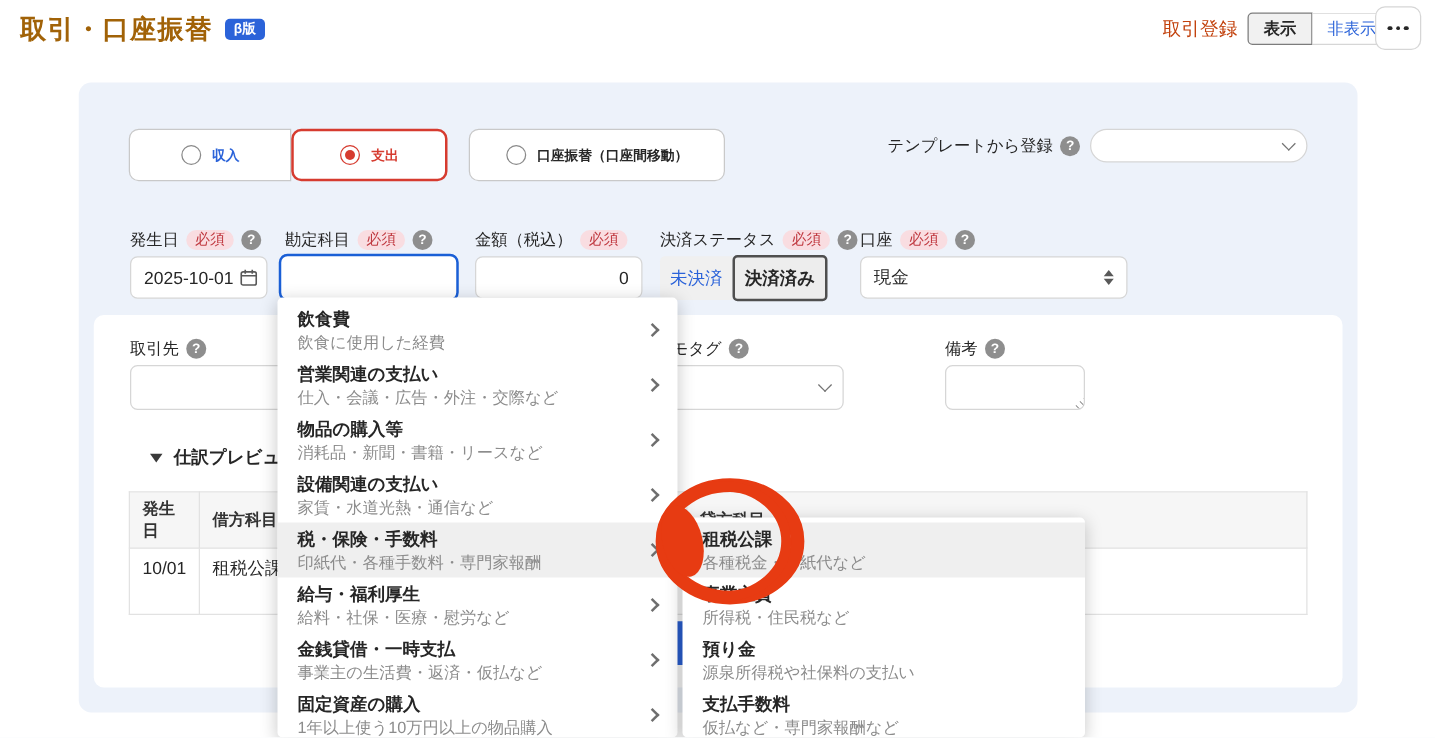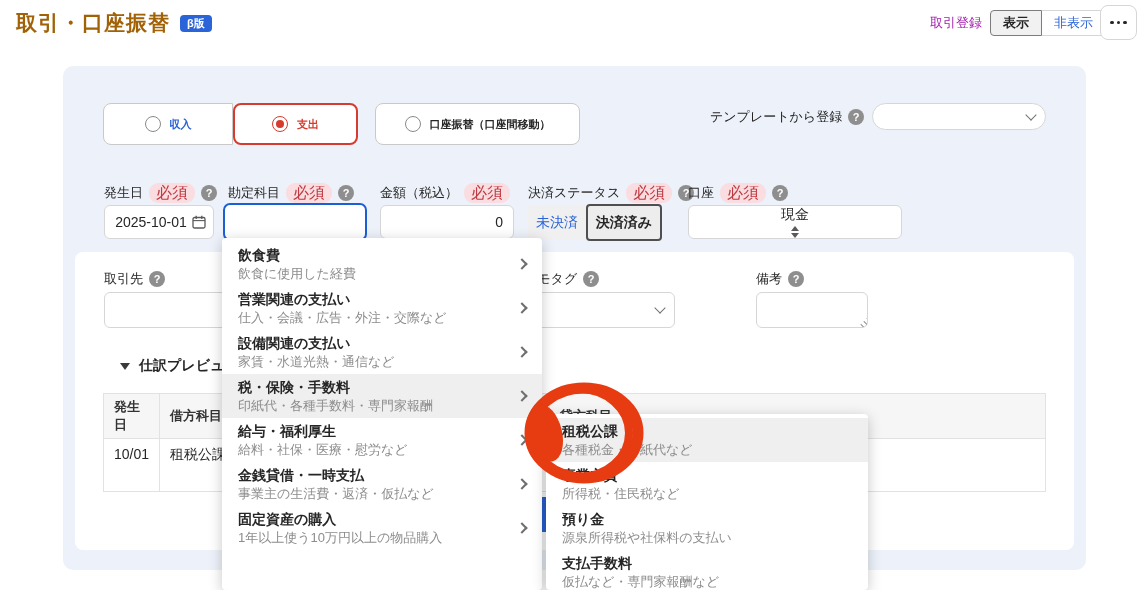--- a/index.html
+++ b/index.html
@@ -5,21 +5,21 @@
   * { margin:0; padding:0; box-sizing:border-box; }
   html,body { width:1148px; height:590px; background:#fff; font-family:"Liberation Sans","DejaVu Sans",sans-serif; color:#262626; }
   .page { position:relative; width:1148px; height:590px; overflow:hidden; background:#fff; }
   .abs { position:absolute; }
 
   
   .title-row { left:16px; top:9px; display:flex; align-items:center; gap:10px; }
   .page-title { font-size:21px; font-weight:bold; letter-spacing:1px; color:#a16207; }
   .beta-badge { background:#2b63d9; color:#fff; font-size:11px; font-weight:bold; padding:3px 7px; border-radius:4px; line-height:1; }
   .hdr-right { left:930px; top:10px; display:flex; align-items:center; gap:8px; }
-  .hdr-label { font-size:13px; color:#a21caf; }
+  .hdr-label { font-size:15px; color:#c2410c; }
   .seg { display:flex; }
   .seg-btn { font-size:13px; height:26px; display:flex; align-items:center; padding:0 12px; background:#fff; border:1px solid #d6d6d6; }
   .seg-on  { background:#f1f1f1; border:1px solid #7c7c7c; color:#262626; font-weight:bold; border-radius:4px 0 0 4px; }
   .seg-off { color:#2b63d9; border-left:none; border-radius:0 4px 4px 0; }
   .more-btn { left:1100px; top:5px; width:37px; height:35px; border:1px solid #d6d6d6; border-radius:8px; background:#fff; display:flex; align-items:center; justify-content:center; gap:3px; cursor:pointer; }
   .dot { width:3.5px; height:3.5px; border-radius:50%; background:#262626; }
 
   
   .card { left:63px; top:66px; width:1023px; height:504px; background:#edf2fa; border-radius:10px; }
   .white-panel { left:75px; top:252px; width:999px; height:298px; background:#fff; border-radius:8px; }
@@ -29,39 +29,39 @@
   .tb-income   { left:103px; top:103px; width:130px; border:1px solid #c9c9c9; border-radius:8px 0 0 8px; color:#2b63d9; }
   .tb-expense  { left:233px; top:103px; width:125px; border:2px solid #d63b2f; border-radius:8px; color:#d63b2f; z-index:2; }
   .tb-transfer { left:375px; top:103px; width:205px; border:1px solid #c9c9c9; border-radius:8px; color:#262626; }
   .radio { width:16px; height:16px; border:1.5px solid #8a8a8a; border-radius:50%; background:#fff; flex:0 0 auto; }
   .radio-on { border-color:#d63b2f; position:relative; }
   .radio-on::after { content:""; position:absolute; left:3px; top:3px; width:8px; height:8px; border-radius:50%; background:#d63b2f; }
 
   
   .lbl-row { display:flex; align-items:center; gap:6px; }
   .f-label { font-size:13px; color:#262626; }
-  .req { background:#f9dde1; color:#c03a41; font-size:16px; padding:2px 7px; border-radius:9px; line-height:1; }
+  .req { background:#f9dde1; color:#c03a41; font-size:12px; padding:2px 7px; border-radius:9px; line-height:1;font-family:Liberation Mono, monospace; }
   .help { width:16px; height:16px; border-radius:50%; background:#8e8e8e; color:#fff; font-size:11px; font-weight:bold; display:flex; align-items:center; justify-content:center; line-height:1; }
   .chev-d { width:8px; height:8px; border-right:1.7px solid #737373; border-bottom:1.7px solid #737373; transform:rotate(45deg); margin-top:-4px; }
   .chev-r { width:8px; height:8px; border-right:2px solid #6e6e6e; border-bottom:2px solid #6e6e6e; transform:rotate(-45deg); }
   .updown { display:flex; flex-direction:column; gap:2px; }
   .updown i { width:0; height:0; border-left:4px solid transparent; border-right:4px solid transparent; display:block; }
   .updown .u { border-bottom:5px solid #595959; }
   .updown .d { border-top:5px solid #595959; }
 
   
   .inp { background:#fff; border:1px solid #d6d6d6; border-radius:6px; font-size:14px; color:#262626; font-family:inherit;text-align:center; }
   .date-inp { left:104px; top:205px; width:110px; height:34px; padding:0 26px 0 10px; }
   .cal-ic { left:192px; top:215px; }
   .acct-inp { left:223px; top:203px; width:144px; height:38px; border:2px solid #1a5fd6; border-radius:7px; background:#fff; }
   .amt-inp { left:380px; top:205px; width:134px; height:34px; text-align:right; padding:0 10px; }
   .st-un { left:528px; top:205px; width:58px; height:35px; background:#f0f0f0; border-radius:4px 0 0 4px; display:flex; align-items:center; justify-content:center; font-size:14px; color:#2b63d9; cursor:pointer; }
   .st-set { left:586px; top:204px; width:76px; height:37px; background:#ededed; border:2px solid #4f4f4f; border-radius:4px; display:flex; align-items:center; justify-content:center; font-size:14px; font-weight:bold; color:#262626; cursor:pointer; }
   .select { background:#fff; border:1px solid #d6d6d6; border-radius:6px; display:flex; align-items:center; font-size:14px; padding:0 10px; justify-content:space-between; cursor:pointer; }
-  .wallet-sel { left:688px; top:205px; width:214px; height:34px;flex-direction:column; }
+  .wallet-sel { left:688px; top:205px; width:214px; height:34px; }
   .tpl-sel { left:872px; top:103px; width:174px; height:27px; border-radius:14px; }
   .memo-sel { left:460px; top:292px; width:215px; height:36px; }
   .partner-inp { left:104px; top:292px; width:186px; height:36px; }
   .note-ta { left:756px; top:292px; width:112px; height:36px; resize:none; }
   .grip { left:858px; top:318px; width:9px; height:9px; background:repeating-linear-gradient(45deg, transparent 0 3px, #aeaeae 3px 4.5px); clip-path:polygon(100% 0,100% 100%,0 100%); }
 
   
   .jp-head { left:120px; top:357px; display:flex; align-items:center; gap:9px; }
   .tri-down { width:0; height:0; border-left:5.5px solid transparent; border-right:5.5px solid transparent; border-top:7px solid #3a3a3a; }
   .jp-title { font-size:14px; font-weight:bold; }
@@ -219,20 +219,25 @@
       <div class="m-title">飲食費</div>
       <div class="m-desc">飲食に使用した経費</div>
       <span class="m-chev chev-r"></span>
     </div>
     <div class="m-item">
       <div class="m-title">営業関連の支払い</div>
       <div class="m-desc">仕入・会議・広告・外注・交際など</div>
       <span class="m-chev chev-r"></span>
     </div>
     <div class="m-item">
+      <div class="m-title">物品の購入等</div>
+      <div class="m-desc">消耗品・新聞・書籍・リースなど</div>
+      <span class="m-chev chev-r"></span>
+    </div>
+    <div class="m-item">
       <div class="m-title">設備関連の支払い</div>
       <div class="m-desc">家賃・水道光熱・通信など</div>
       <span class="m-chev chev-r"></span>
     </div>
     <div class="m-item on">
       <div class="m-title">税・保険・手数料</div>
       <div class="m-desc">印紙代・各種手数料・専門家報酬</div>
       <span class="m-chev chev-r"></span>
     </div>
     <div class="m-item">

